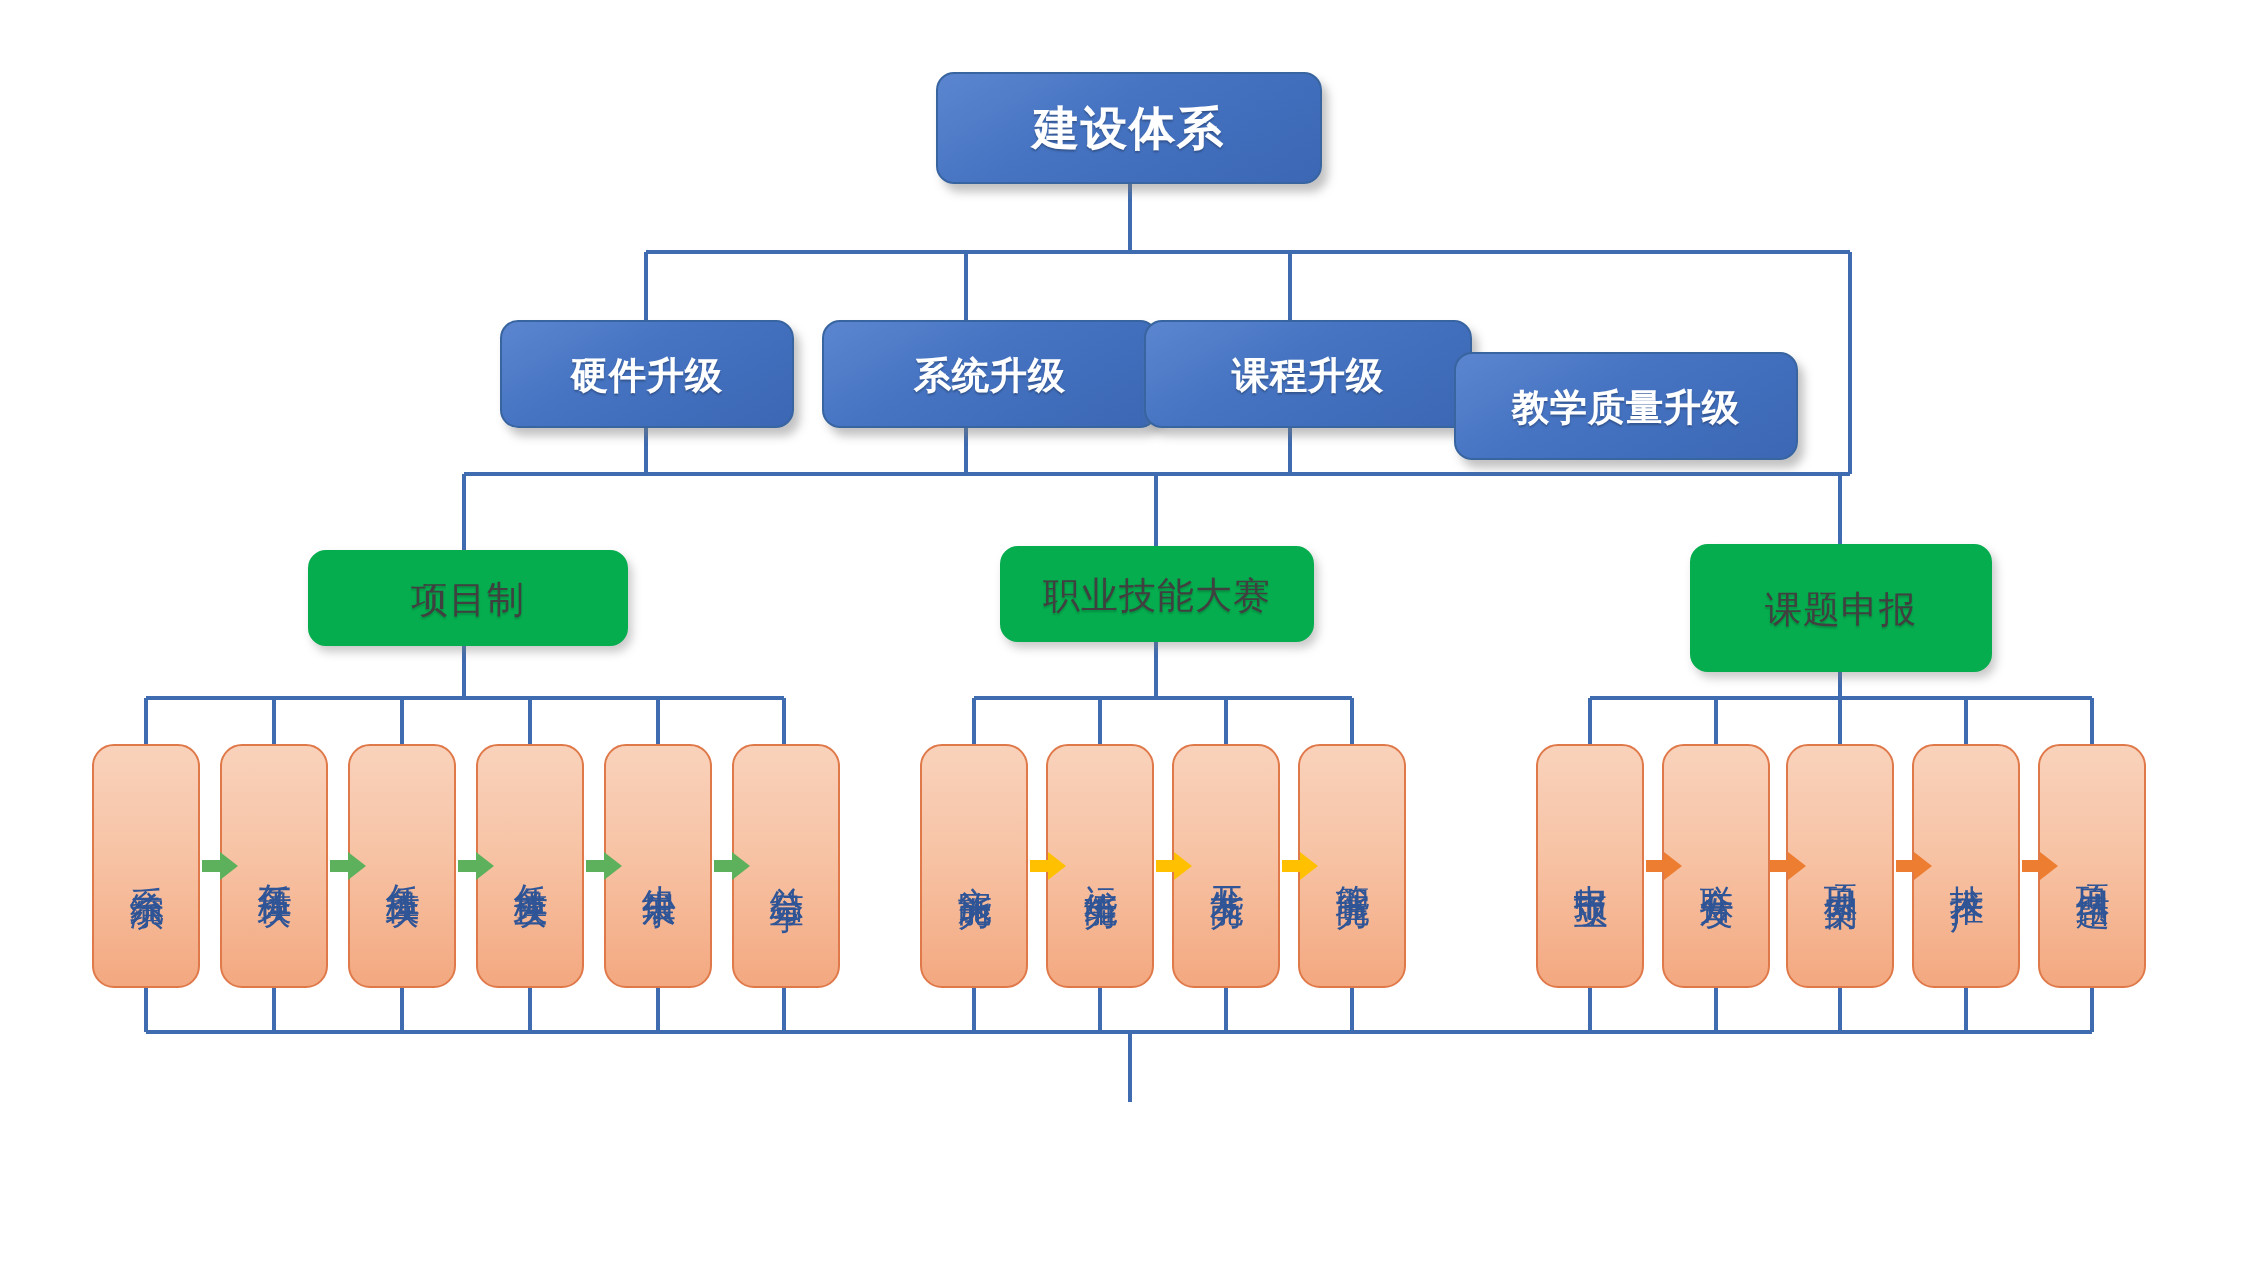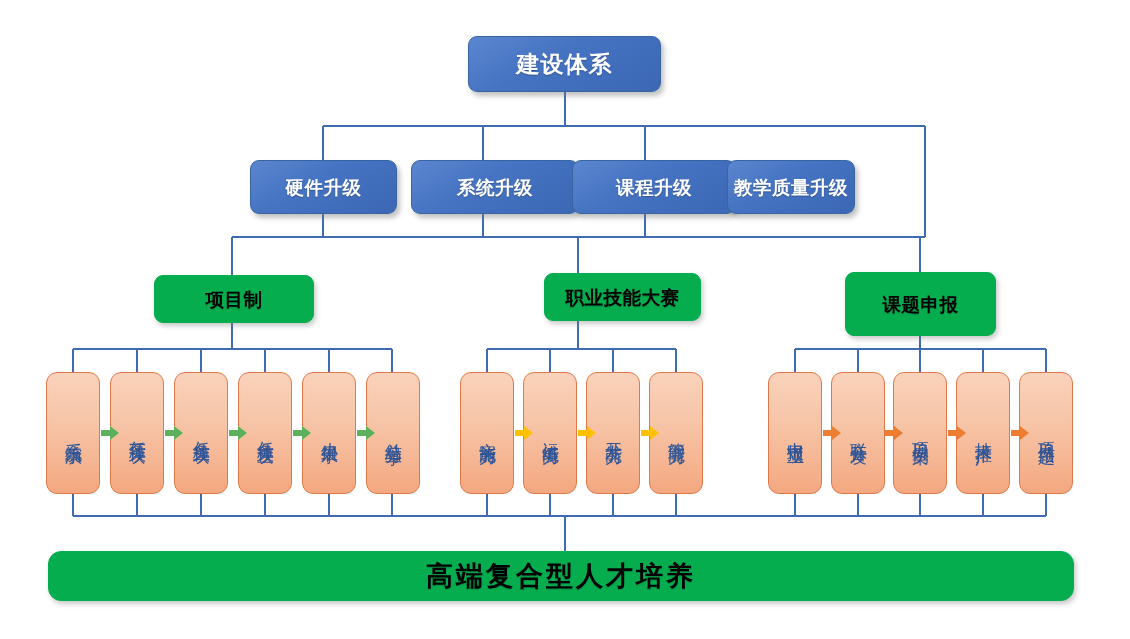--- a/index.html
+++ b/index.html
@@ -51,22 +51,22 @@
     letter-spacing: 1px;
   }
   .tier2-node {
     font-size: 18.5px;
     letter-spacing: 0.5px;
   }
   
   .green {
     background: #05ad4e;
     border: 1px solid #05ad4e;
-    color: #000000;
-    font-weight: bold;
+    color: #404040;
+    font-weight: normal;
     box-shadow: 2px 3px 5px rgba(120,120,120,0.40);
     text-shadow: 0 1px 1px rgba(0,0,0,0.18);
   }
   .tier3-node {
     font-size: 18.5px;
     letter-spacing: 0.5px;
   }
   .banner-node {
     font-size: 27px;
     letter-spacing: 3px;
@@ -168,28 +168,28 @@
 
   <div class="node blue tier2-node" style="left:250px; top:160px; width:147px; height:54px;">
     <span>硬件升级</span>
   </div>
   <div class="node blue tier2-node" style="left:411px; top:160px; width:168px; height:54px;">
     <span>系统升级</span>
   </div>
   <div class="node blue tier2-node" style="left:572px; top:160px; width:164px; height:54px;">
     <span>课程升级</span>
   </div>
-  <div class="node blue tier2-node" style="left:727px; top:160px; width:128px; height:54px;">
+  <div class="node blue tier2-node" style="left:727px; top:176px; width:172px; height:54px;">
     <span>教学质量升级</span>
   </div>
 
   <div class="node green tier3-node" style="left:154px; top:275px; width:160px; height:48px;">
     <span>项目制</span>
   </div>
-  <div class="node green tier3-node" style="left:500px; top:273px; width:157px; height:48px;margin-left:44px;">
+  <div class="node green tier3-node" style="left:500px; top:273px; width:157px; height:48px;">
     <span>职业技能大赛</span>
   </div>
   <div class="node green tier3-node" style="left:845px; top:272px; width:151px; height:64px;">
     <span>课题申报</span>
   </div>
 
   <div class="node orange" style="left:46px; top:372px; width:54px; height:122px;">
     <span>系统演示</span>
   </div>
   <div class="node orange" style="left:110px; top:372px; width:54px; height:122px;">
@@ -269,17 +269,14 @@
   <svg class="arrow" style="left:885px; top:425px;" viewBox="0 0 18 16">
     <path d="M0,5 L9,5 L9,1 L18,8 L9,15 L9,11 L0,11 Z" fill="#ed7d31"></path>
   </svg>
   <svg class="arrow" style="left:948px; top:425px;" viewBox="0 0 18 16">
     <path d="M0,5 L9,5 L9,1 L18,8 L9,15 L9,11 L0,11 Z" fill="#ed7d31"></path>
   </svg>
   <svg class="arrow" style="left:1011px; top:425px;" viewBox="0 0 18 16">
     <path d="M0,5 L9,5 L9,1 L18,8 L9,15 L9,11 L0,11 Z" fill="#ed7d31"></path>
   </svg>
 
-  <div class="node green banner-node" style="left:48px; top:551px; width:1026px; height:50px;">
-    <span>高端复合型人才培养</span>
-  </div>
 
 </div>
 
 </body></html>

